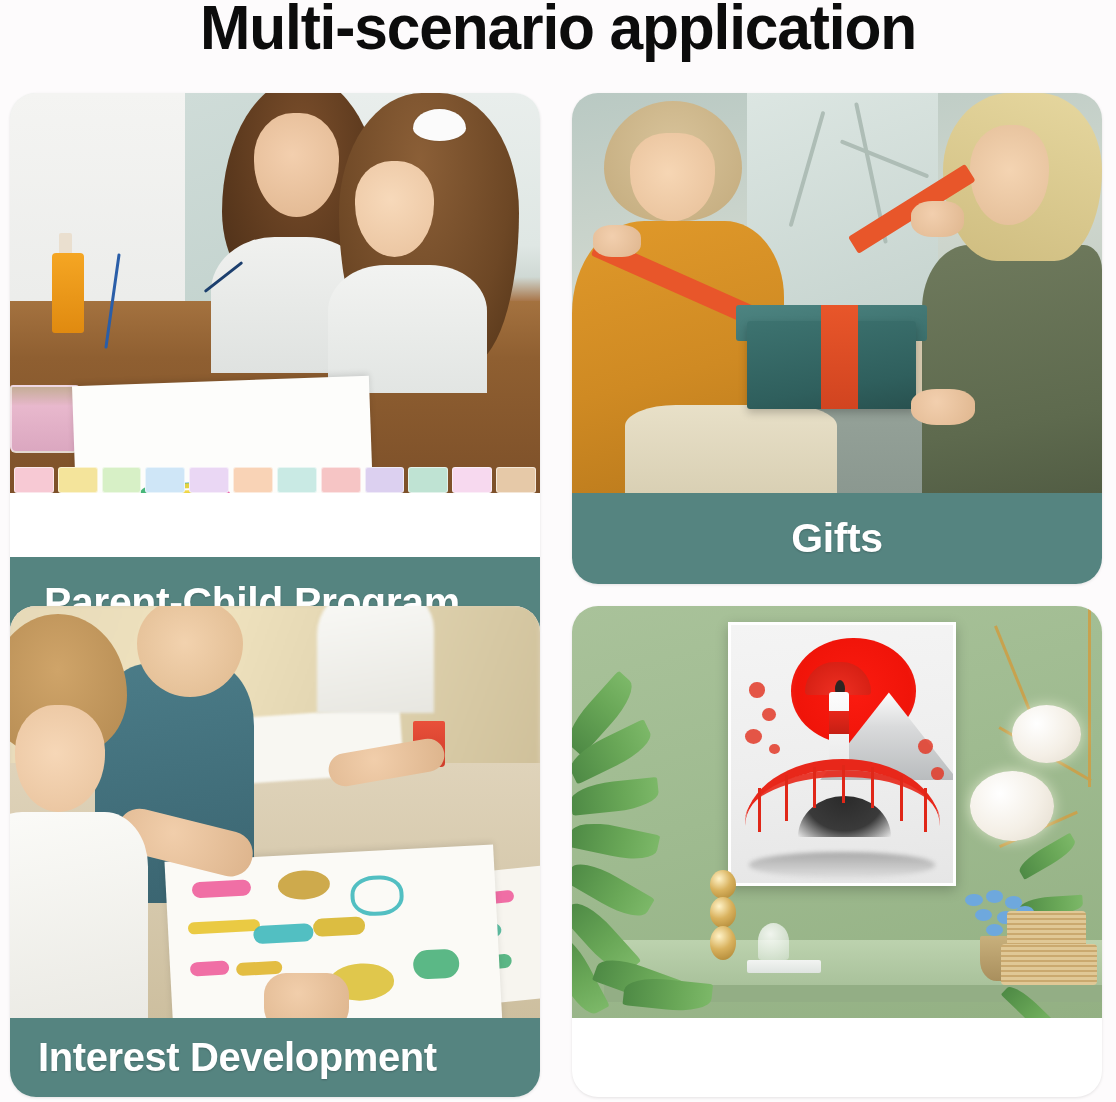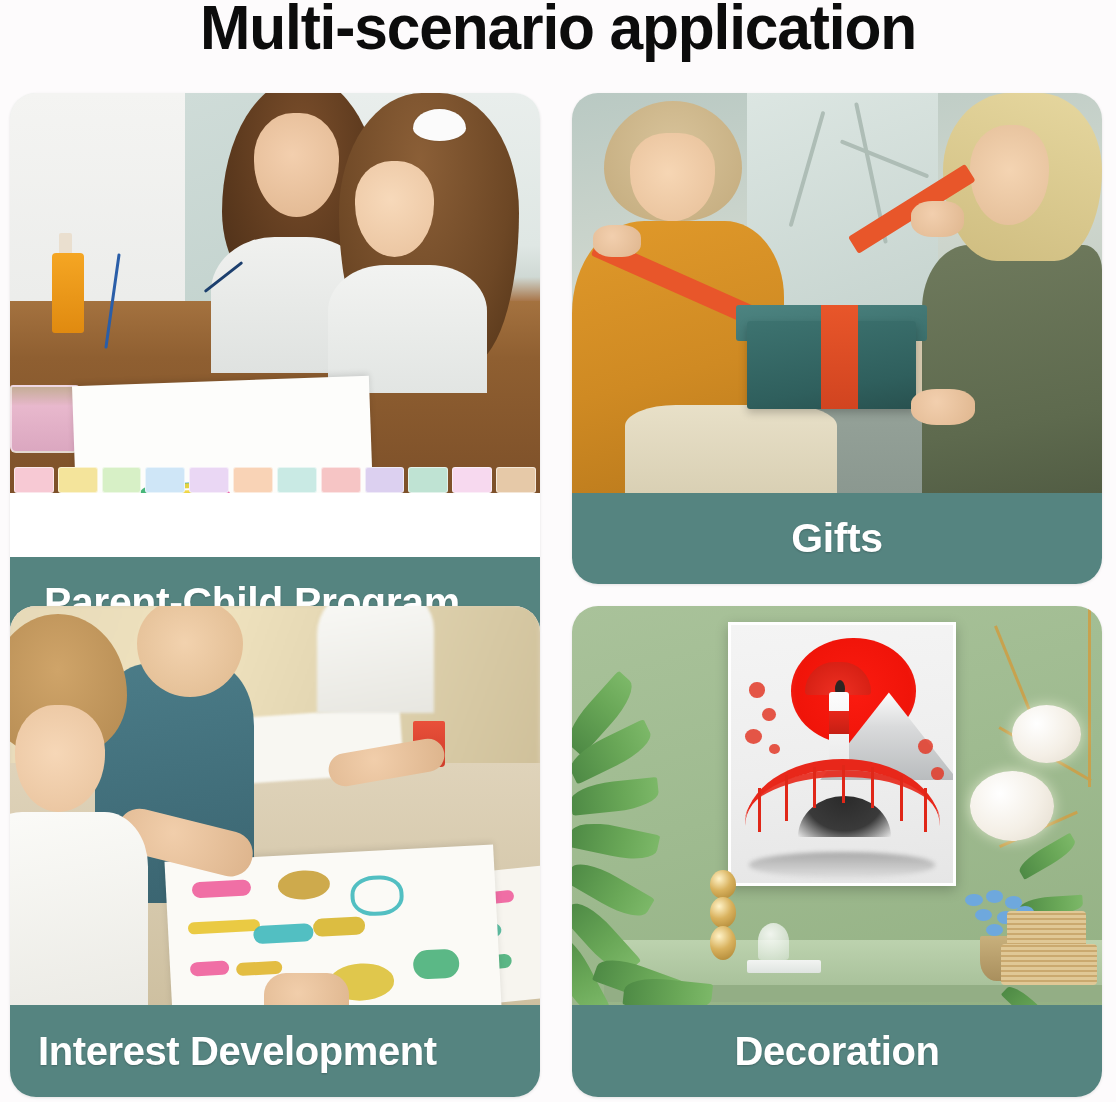--- a/index.html
+++ b/index.html
@@ -49,21 +49,21 @@
   .panel.bl .photo, .panel.br .photo { height: 412px; }
 
   .label-bar {
     position: absolute;
     left: 0; right: 0; bottom: 0;
     background: #558480;
     display: flex;
     align-items: center;
     height: 91px;
   }
-  .panel.bl .label-bar, .panel.br .label-bar { height: 92px; }
+  .panel.bl .label-bar, .panel.br .label-bar { height: 79px; }
   .label-text {
     color: #ffffff;
     font-weight: 700;
     font-size: 41px;
     letter-spacing: -0.4px;
     white-space: nowrap;
     text-shadow: 0 1px 2px rgba(0,0,0,.22);
     width: 100%;
   }
   .align-left   { text-align: left;   padding-left: 34px; }
@@ -469,18 +469,15 @@
         <div class="flw" style="left:20%;top:32%"></div>
         <div class="flw" style="left:48%;top:36%"></div>
         <div class="flw" style="left:72%;top:28%"></div>
         <div class="flw" style="left:34%;top:58%"></div>
       </div>
       <div class="vase"></div>
 
       <div class="basket" style="right:3%;bottom:17%;width:15%;height:9%"></div>
       <div class="basket" style="right:1%;bottom:8%;width:18%;height:10%"></div>
     </div>
-    <div class="label-bar">
-      <span class="label-text align-center">Decoration</span>
-    </div>
   </div>
 
 </div>
 
 </body></html>

